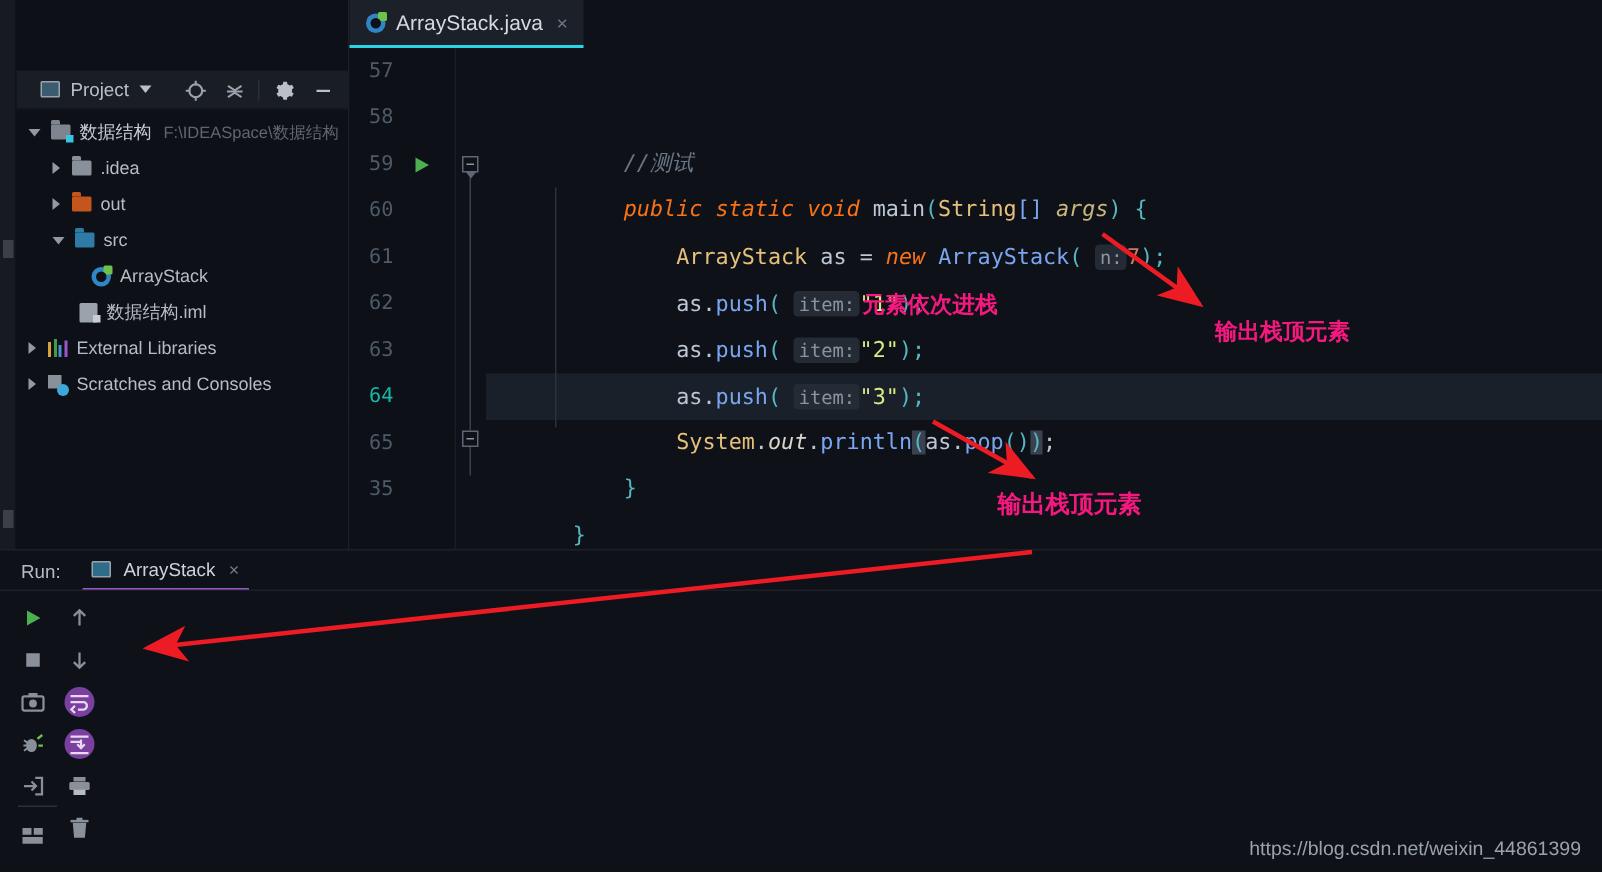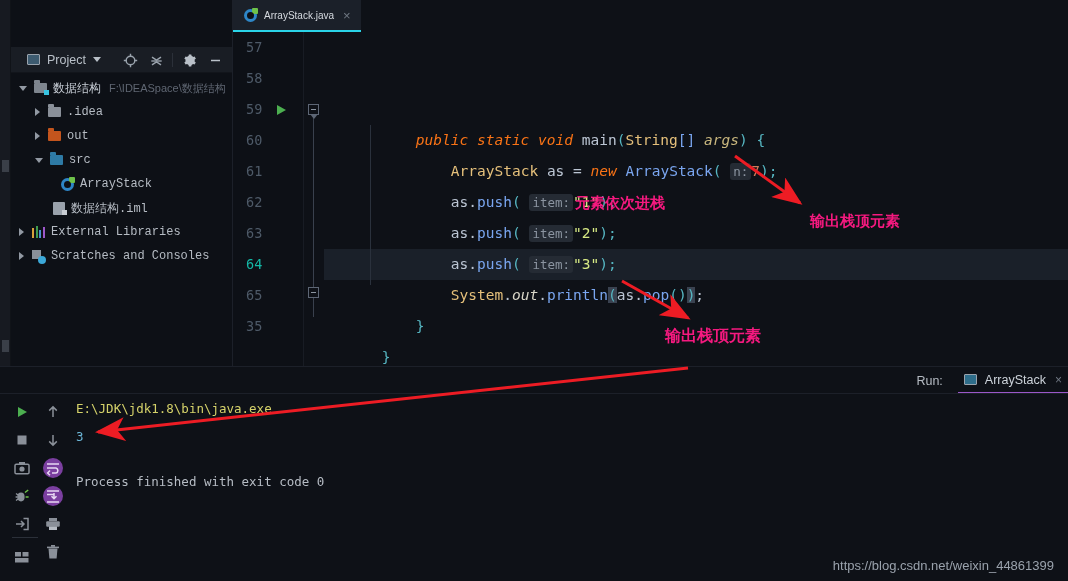--- a/index.html
+++ b/index.html
@@ -71,35 +71,35 @@
     content:"";position:absolute;right:-1px;top:-1px;width:6px;height:6px;
     background:#6ec24a;border-radius:1px;
   }
   .iml-icon { width:12px;height:13px;background:#9aa2ac;position:relative;border-radius:1px; }
   .iml-icon::after { content:"";position:absolute;right:-2px;bottom:0;width:5px;height:5px;background:#c8cdd3; }
   .lib-icon { width:13px;height:12px;display:flex;gap:1.5px;align-items:flex-end; }
   .lib-icon i { width:2.2px;display:block; }
   .scratch-icon { width:13px;height:13px;position:relative; }
   .scratch-icon .sq { position:absolute;left:0;top:0;width:9px;height:9px;background:#8a9099; }
   .scratch-icon .ci { position:absolute;right:-1px;bottom:-1px;width:8px;height:8px;border-radius:50%;background:#3ba8d8; }
-  .tlabel { margin-left:6px;font-family:Liberation Mono, monospace; }
+  .tlabel { margin-left:6px; }
   .tpath { margin-left:8px; font-size:11px; color:#5f6672; }
 
   
   .tabbar {
     position:absolute; left:233px; top:0; width:835px; height:32px;
     background:#0e1117;
   }
   .tab {
     position:absolute; left:0; top:0; height:32px;
     display:flex;align-items:center; padding:0 10px 0 11px;
     background:#1b2029; border-bottom:2.5px solid #2ad4e8;
     cursor:pointer;
   }
-  .tab .tlbl { margin-left:7px; font-size:10px; color:#d6dae0; }
+  .tab .tlbl { margin-left:7px; font-size:14px; color:#d6dae0; }
   .tab .tclose { margin-left:9px; font-size:13px; color:#707883; }
 
   
   .editor {
     position:absolute; left:233px; top:32px; width:835px; height:334px;
     background:#0e1117; overflow:hidden;
   }
   .gutter {
     position:absolute; left:0; top:0; width:71px; height:334px;
     background:#0d1016; border-right:1px solid #181c24;
@@ -151,21 +151,21 @@
     content:"";position:absolute;left:1px;top:9px;width:0;height:0;
     border-left:4px solid transparent;border-right:4px solid transparent;border-top:5px solid #5d6675;
   }
   .indent-guide { position:absolute; width:1px; background:#2a313c; }
 
   
   .console {
     position:absolute; left:0; top:366px; width:1068px; height:215px;
     background:#0e1117; border-top:1px solid #1c2029;
   }
-  .run-tabbar { position:relative; height:27px; display:flex; align-items:center;justify-content:flex-end; }
+  .run-tabbar { position:relative; height:27px; display:flex; align-items:center; }
   .run-label { margin-left:14px; font-size:12.5px; color:#b6bcc4; }
   .run-tab {
     margin-left:15px; height:27px; display:flex;align-items:center;
     padding:0 6px; border-bottom:2.5px solid #9b57c9; cursor:pointer;
   }
   .run-tab .rt-icon {
     width:13px;height:11px;border:1.6px solid #9aa3ad;background:#2e6d8a;border-radius:1px;
   }
   .run-tab .rt-lbl { margin-left:8px; font-size:12.5px; color:#cdd3da; }
   .run-tab .rt-close { margin-left:9px; font-size:12px; color:#707883; }
@@ -332,20 +332,23 @@
 
     <div class="fold-rail">
       <div class="fold-line" style="top:80px; height:205px"></div>
       <div class="fold-box down" style="left:4px; top:72px"></div>
       <div class="fold-box" style="left:4px; top:255px"></div>
     </div>
 
     <div class="code-area">
       <div class="indent-guide" style="left:46px; top:93px; height:160px"></div>
 
+      <div class="cl" style="top:31px; left:22px">
+        <span class="cmt">//测试</span>
+      </div>
 
       <div class="cl" style="top:62px; left:22px">
         <span class="kw">public</span><span> </span><span class="kw">static</span><span> </span><span class="kw">void</span><span> </span><span class="op">main</span><span class="paren">(</span><span class="typ">String</span><span class="typ2">[]</span><span> </span><span class="fld">args</span><span class="paren">)</span><span> </span><span class="paren">{</span>
       </div>
 
       <div class="cl" style="top:93px; left:57px">
         <span class="typ">ArrayStack</span><span> </span><span class="op">as</span><span> </span><span class="op">=</span><span> </span><span class="kw">new</span><span> </span><span class="typ2">ArrayStack</span><span class="paren">(</span><span> </span><span class="hint">n:</span><span class="str" style="color:#d07a5a">7</span><span class="paren">);</span>
       </div>
 
       <div class="cl" style="top:124px; left:57px">
@@ -457,25 +460,20 @@
       </div>
       <div class="ctool" style="left:40px; top:145px">
         <svg width="14" height="15" viewBox="0 0 14 15">
           <path d="M2.5 3.5h9l-.9 10h-7.2z" fill="#8a9099"></path>
           <rect x="1" y="1.6" width="12" height="1.6" fill="#8a9099"></rect>
           <rect x="5" y="0" width="4" height="1.8" fill="#8a9099"></rect>
         </svg>
       </div>
     </div>
 
-    <div class="con-out">
-      <div class="con-line c-yellow" style="top:7px">E:\JDK\jdk1.8\bin\java.exe</div>
-      <div class="con-line c-blue" style="top:35px">3</div>
-      <div class="con-line c-grey" style="top:80px">Process finished with exit code 0</div>
-    </div>
   </div>
 
   <svg class="anno-svg">
     <defs>
       <marker id="ah" markerWidth="10" markerHeight="8" refX="9" refY="4" orient="auto">
         <path d="M0,0 L10,4 L0,8 L2.6,4 z" fill="#ed1c24"></path>
       </marker>
     </defs>
 
     <line x1="735" y1="156" x2="800" y2="203" stroke="#ed1c24" stroke-width="3" marker-end="url(#ah)"></line>

